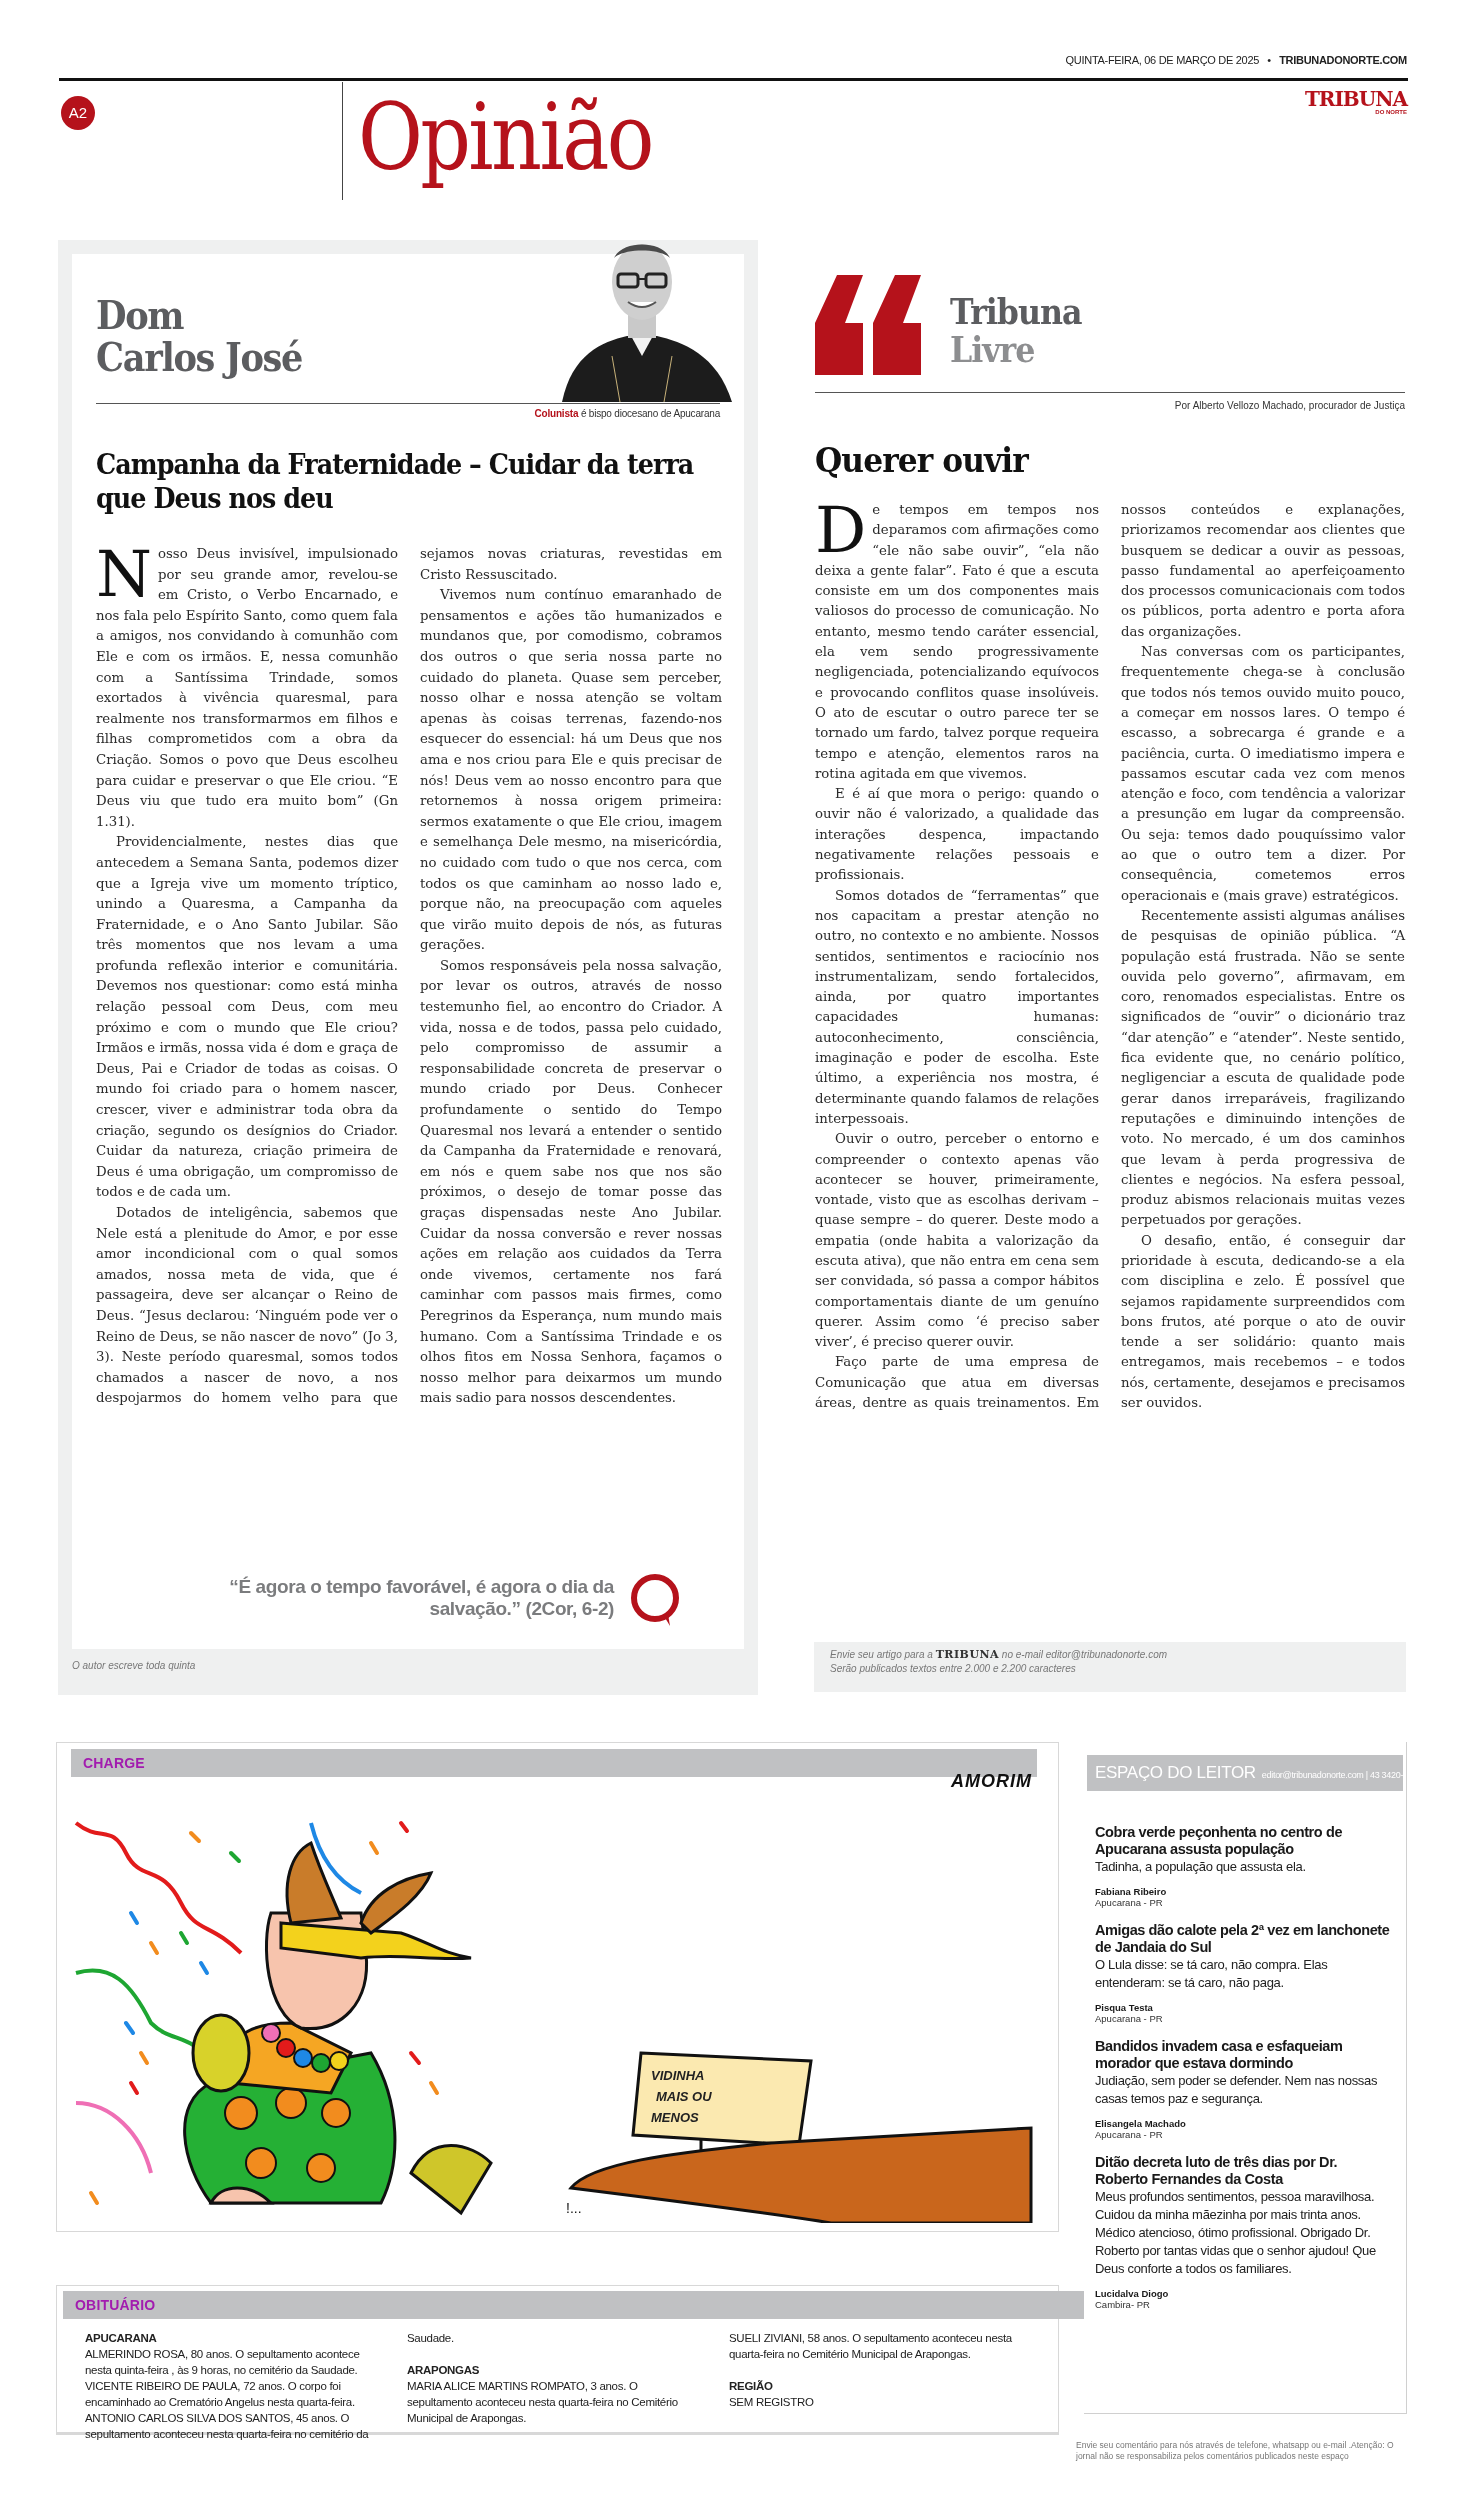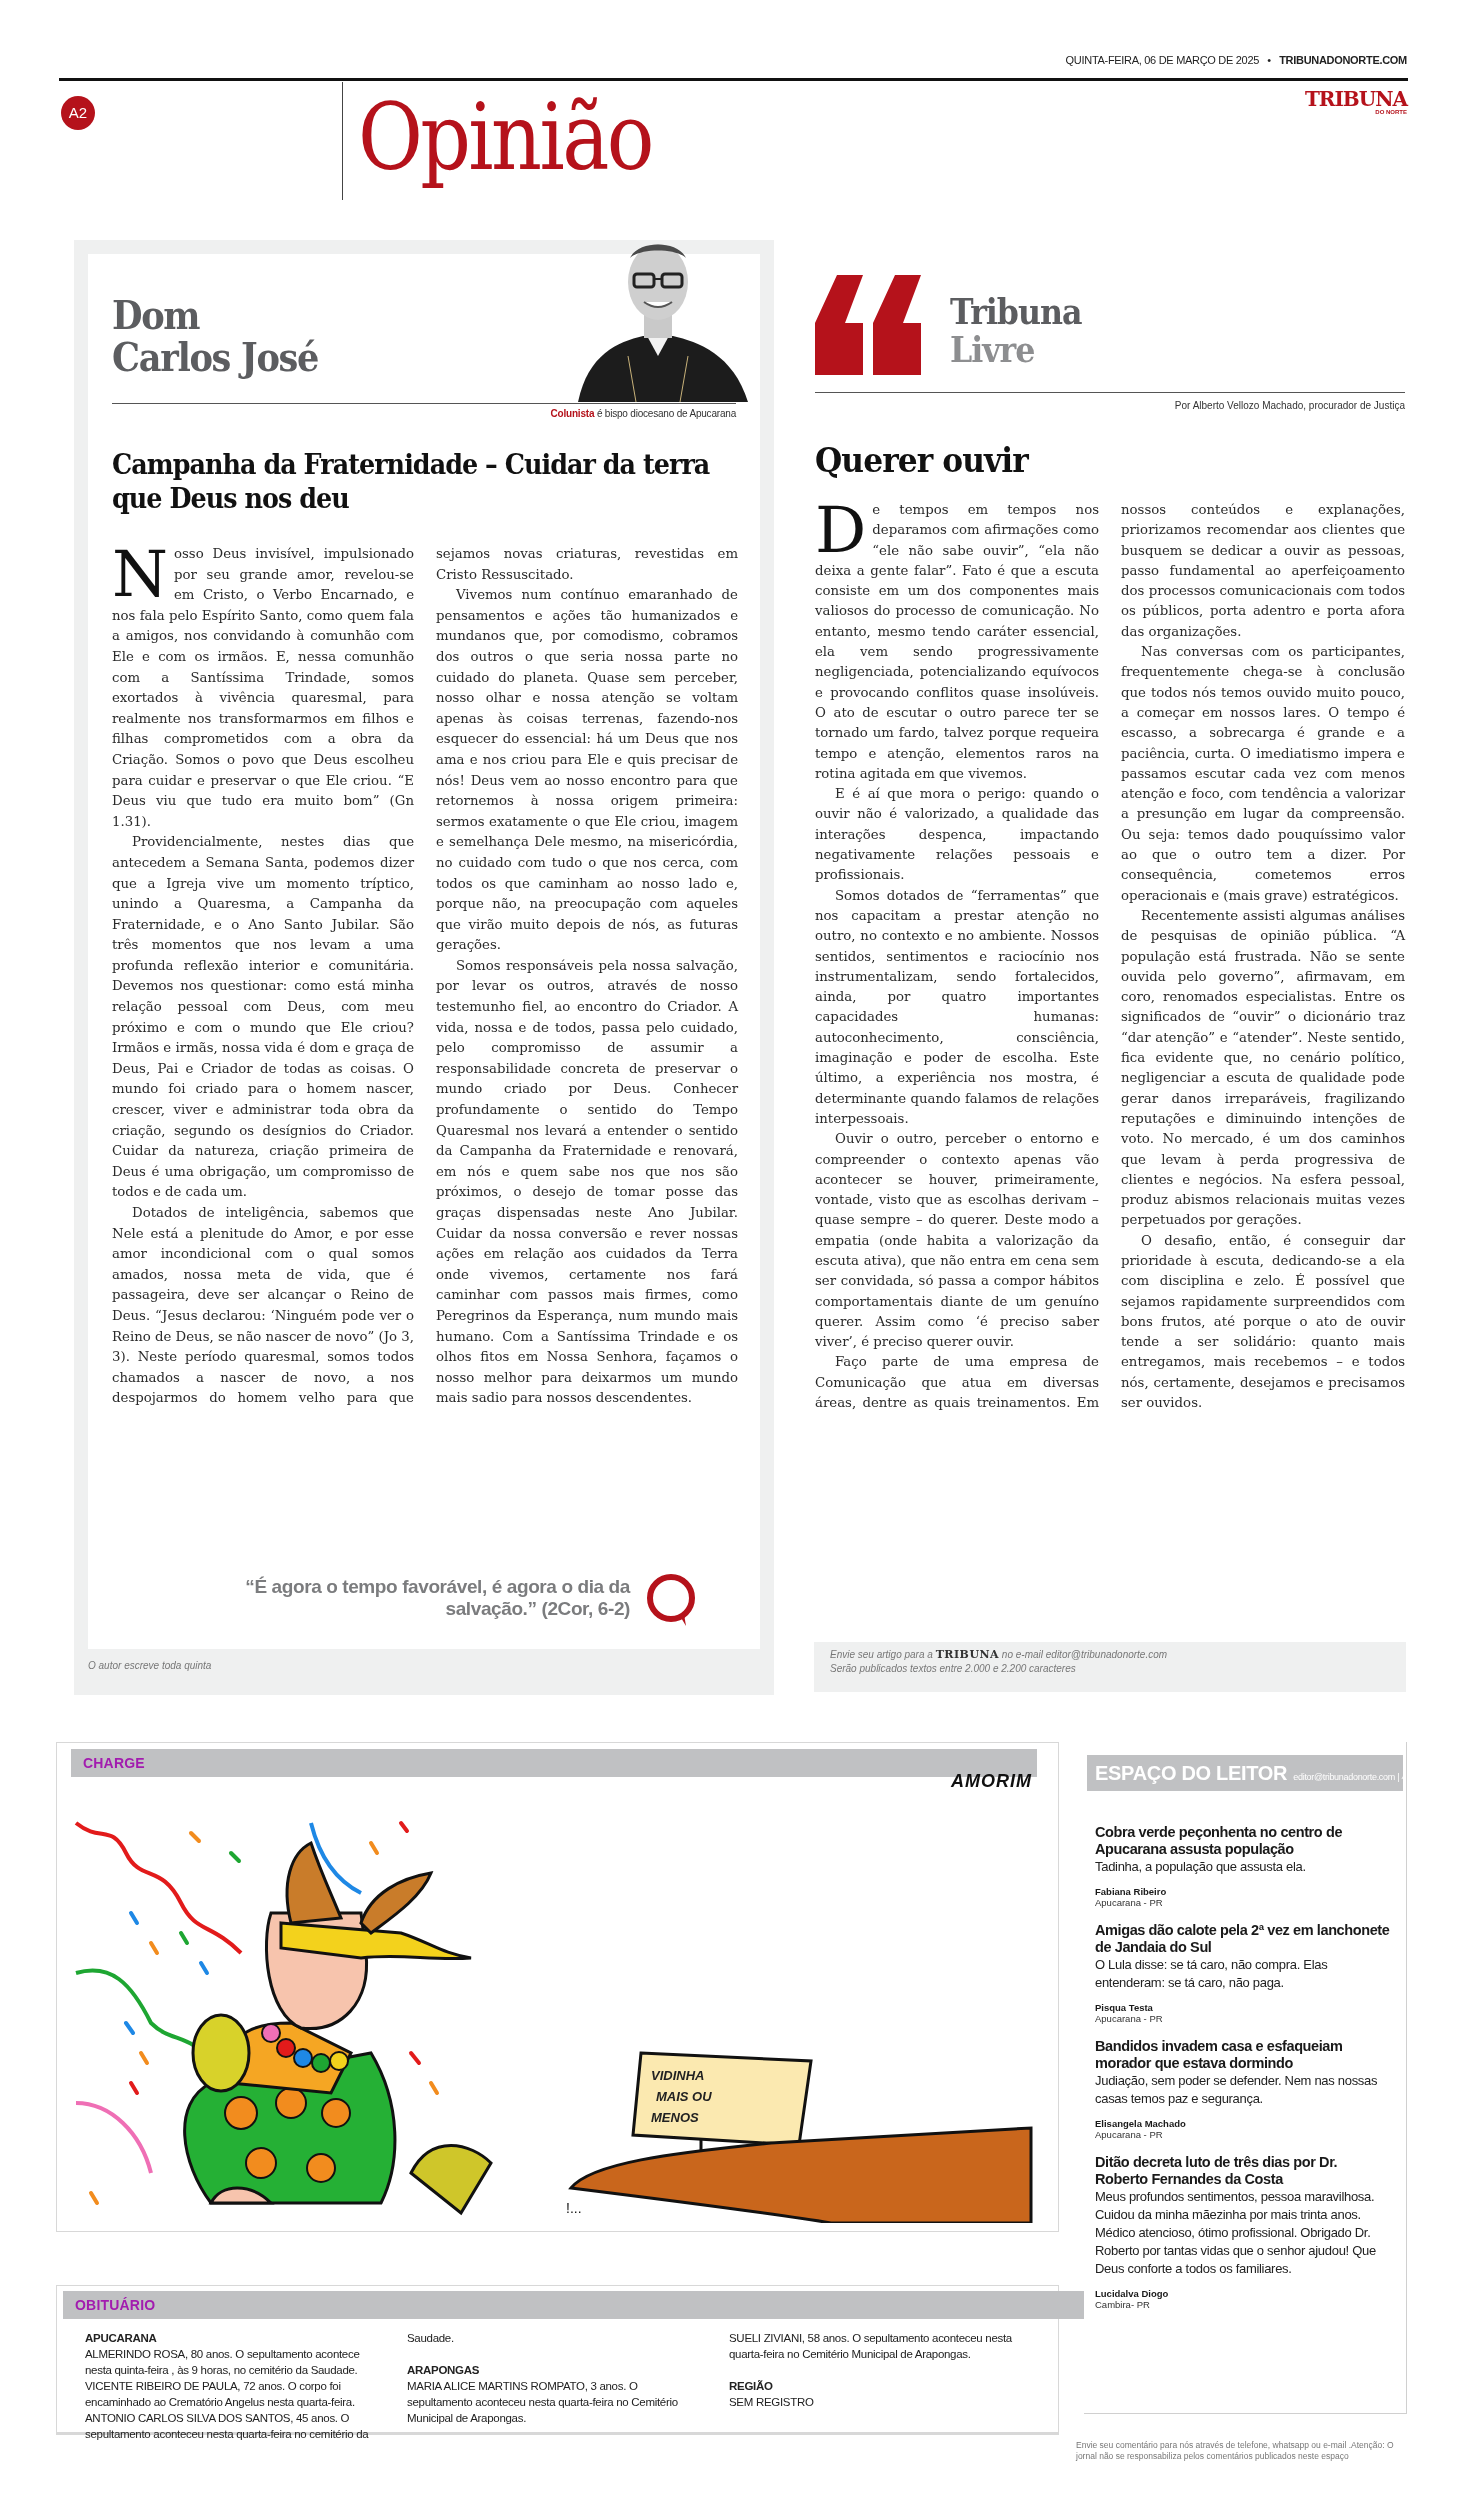--- a/index.html
+++ b/index.html
@@ -12,21 +12,21 @@
   .topbar .date b { font-weight: bold; }
   .top-rule { position: absolute; left: 59px; right: 59px; top: 78px; height: 3px; background: #111; }
   .page-badge { position: absolute; left: 61px; top: 96px; width: 34px; height: 34px; border-radius: 50%; background: #b5121b; color: #fff; font-family: "Liberation Sans", sans-serif; font-weight: normal; font-size: 15px; text-align: center; line-height: 34px; }
   .header-vrule { position: absolute; left: 342px; top: 82px; width: 1px; height: 118px; background: #444; }
   .section-title { position: absolute; left: 358px; top: 92px; font-family: "DejaVu Serif", serif; font-size: 92px; line-height: 1; color: #b5121b; letter-spacing: -3px; transform: scaleX(0.86); transform-origin: left top; }
   .brand { position: absolute; right: 60px; top: 89px; text-align: right; }
   .brand .name { font-family: "DejaVu Serif", serif; font-weight: bold; font-size: 20px; color: #b5121b; letter-spacing: -1px; line-height: 1; }
   .brand .sub { font-family: "Liberation Sans", sans-serif; font-size: 6px; font-weight: bold; color: #b5121b; line-height: 1; }
 
   
-  .col-box { position: absolute; left: 58px; top: 240px; width: 700px; height: 1455px; background: #eff0f0; margin-left: 16px; }
+  .col-box { position: absolute; left: 58px; top: 240px; width: 700px; height: 1455px; background: #eff0f0; }
   .col-inner { position: absolute; left: 14px; top: 14px; width: 672px; height: 1395px; background: #fff; }
   .col-name { position: absolute; left: 24px; top: 40px; font-family: "DejaVu Serif", serif; font-weight: bold; font-size: 40px; line-height: 42px; color: #5c5d60; letter-spacing: -1.5px; transform: scaleX(0.88); transform-origin: left top; }
   .col-photo { position: absolute; left: 470px; top: -30px; width: 200px; height: 178px; }
   .col-rule { position: absolute; left: 24px; right: 24px; top: 149px; height: 1px; background: #555; }
   .col-caption { position: absolute; right: 24px; top: 154px; font-family: Liberation Sans, sans-serif; font-size: 10px; color: #333; letter-spacing: -0.2px; }
   .col-caption .red { color: #b5121b; font-weight: bold; }
   .art-title { font-family: "DejaVu Serif", serif; font-weight: bold; color: #111; letter-spacing: -1px; }
   .left-title { position: absolute; left: 24px; top: 194px; font-size: 27px; line-height: 34px; width: 640px; transform: scaleX(0.94); transform-origin: left top; }
   .body-cols { position: absolute; column-count: 2; column-gap: 22px; font-family: "DejaVu Serif", serif; color: #2a2a2a; text-align: justify; hyphens: auto; }
   .left-body { left: 24px; top: 290px; width: 626px; height: 1010px; font-size: 13.3px; line-height: 20.6px; }
@@ -60,21 +60,21 @@
   
   .obit-box { position: absolute; left: 56px; top: 2285px; width: 1003px; height: 150px; border: 1px solid #d8d8d8; border-bottom-width: 3px; background: #fff; }
   .obit-band { position: absolute; left: 6px; top: 5px; width: 1070px; }
   .obit-cols { position: absolute; left: 28px; top: 44px; width: 940px; column-count: 3; column-gap: 26px; font-family: "Liberation Sans", sans-serif; font-size: 11.5px; line-height: 16px; color: #222; letter-spacing: -0.3px; }
   .obit-cols .city { font-weight: bold; display: block; }
   .obit-cols .grp { margin-bottom: 16px; }
 
   
   .leitor-box { position: absolute; left: 1084px; top: 1742px; width: 323px; height: 672px; border: 1px solid #d0d0d0; border-left: none; border-top: none; background: #fff; }
   .leitor-band { position: absolute; left: 3px; top: 13px; width: 316px; height: 36px; background: #c0c1c3; color: #fff; font-family: "Liberation Sans", sans-serif; padding-left: 8px; line-height: 36px; white-space: nowrap; overflow: hidden; }
-  .leitor-band .t { font-weight: bold; font-size: 20px; letter-spacing: -0.3px; }
+  .leitor-band .t { font-weight: normal; font-size: 17px; letter-spacing: -0.3px; }
   .leitor-band .c { font-size: 9px; color: #fff; margin-left: 6px; letter-spacing: -0.3px; }
   .leitor-list { position: absolute; left: 11px; top: 82px; width: 296px; font-family: "Liberation Sans", sans-serif; color: #1a1a1a; }
   .letter { margin-bottom: 14px; }
   .letter .h { font-weight: bold; font-size: 14.5px; line-height: 17px; letter-spacing: -0.4px; }
   .letter .b { font-size: 13px; line-height: 18px; letter-spacing: -0.3px; color: #222; }
   .letter .a { font-weight: bold; font-size: 9.5px; margin-top: 10px; line-height: 11px; }
   .letter .loc { font-size: 9.5px; line-height: 11px; color: #333; }
   .leitor-note { position: absolute; left: 1076px; top: 2440px; width: 340px; font-family: "Liberation Sans", sans-serif; font-size: 8.5px; line-height: 11px; color: #777; }
 </style>
 </head>

